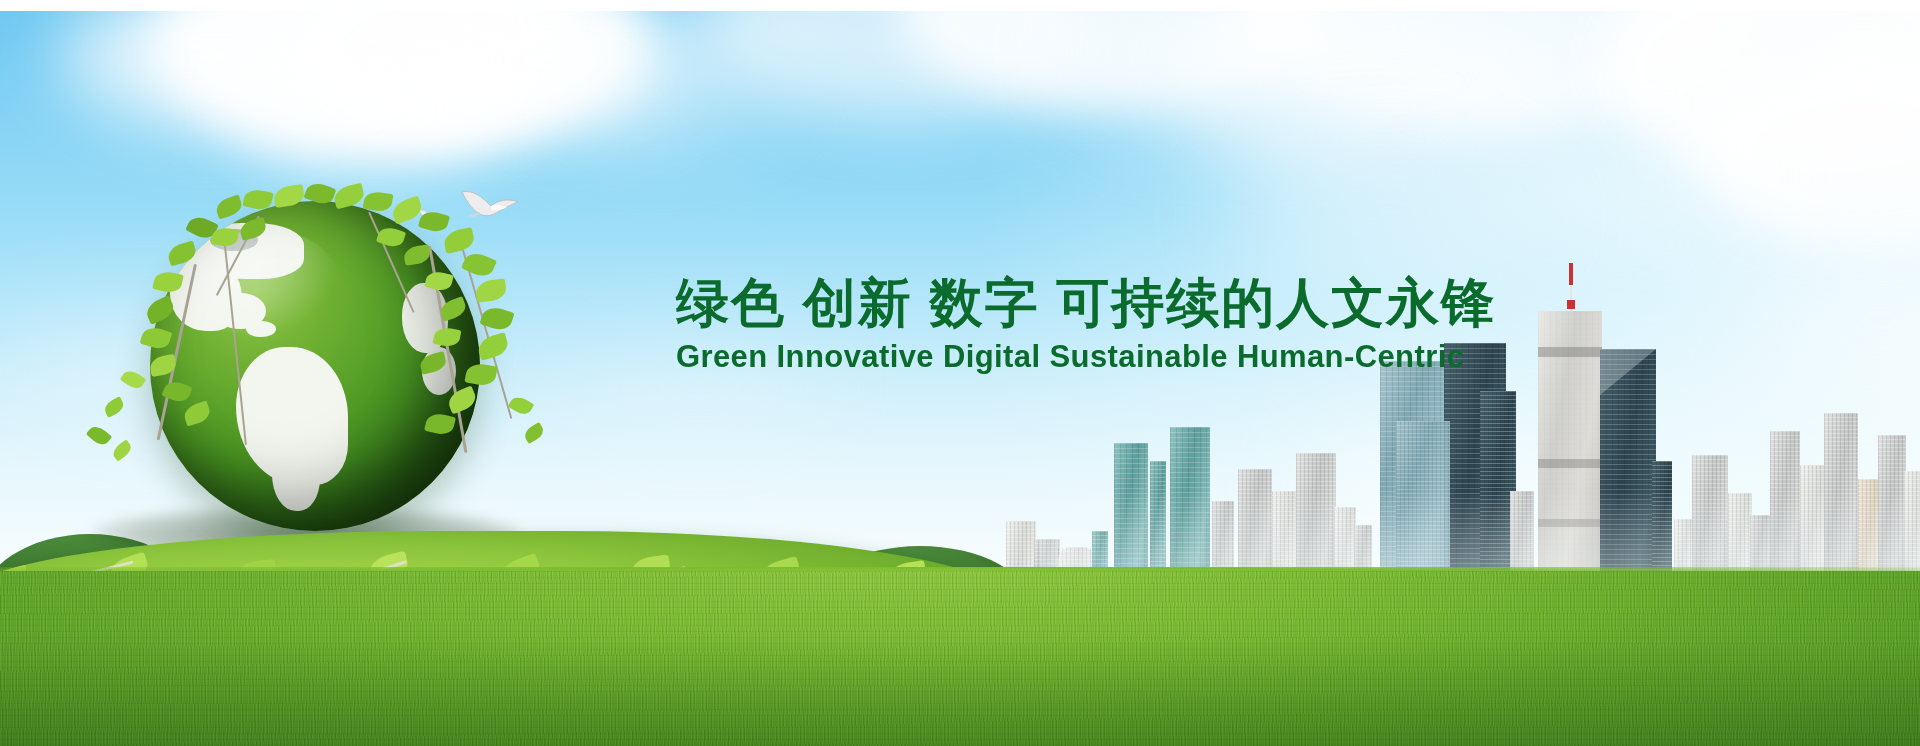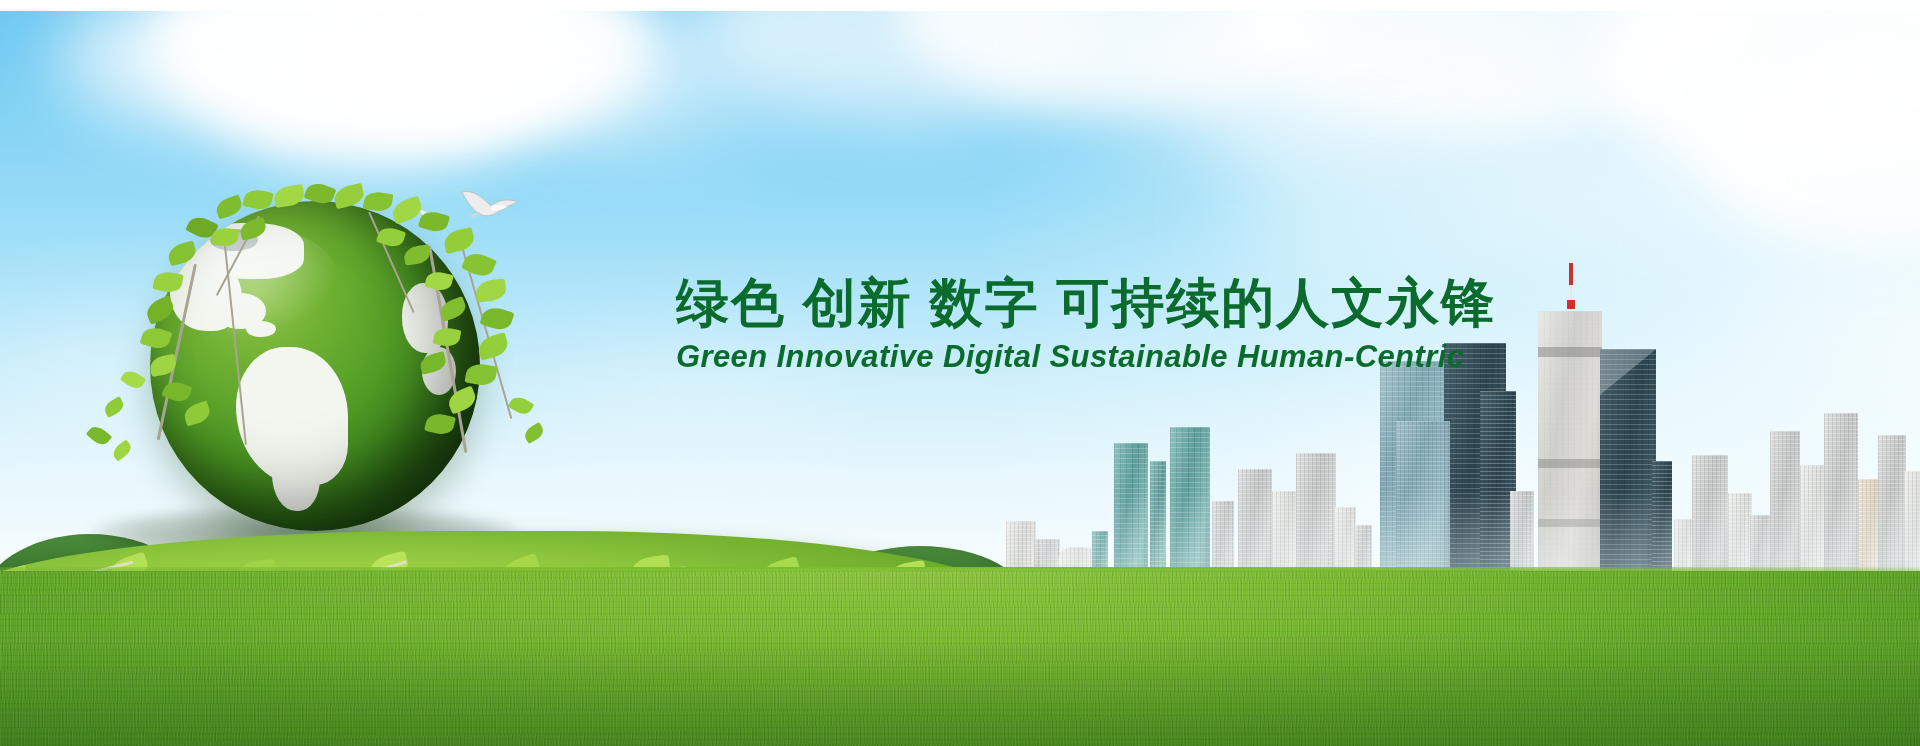--- a/index.html
+++ b/index.html
@@ -182,21 +182,20 @@
     white-space:nowrap;
     margin:0;
   }
   .subline{
     font-size:31px;
     font-weight:bold;
     letter-spacing:.4px;
     line-height:1.3;
     white-space:nowrap;
     margin:6px 0 0 0;
-    font-style:italic;
   }
 </style>
 </head>
 <body>
 
 <div class="banner">
 
   <div class="sky"></div>
   <div class="sky-right-wash"></div>
 

